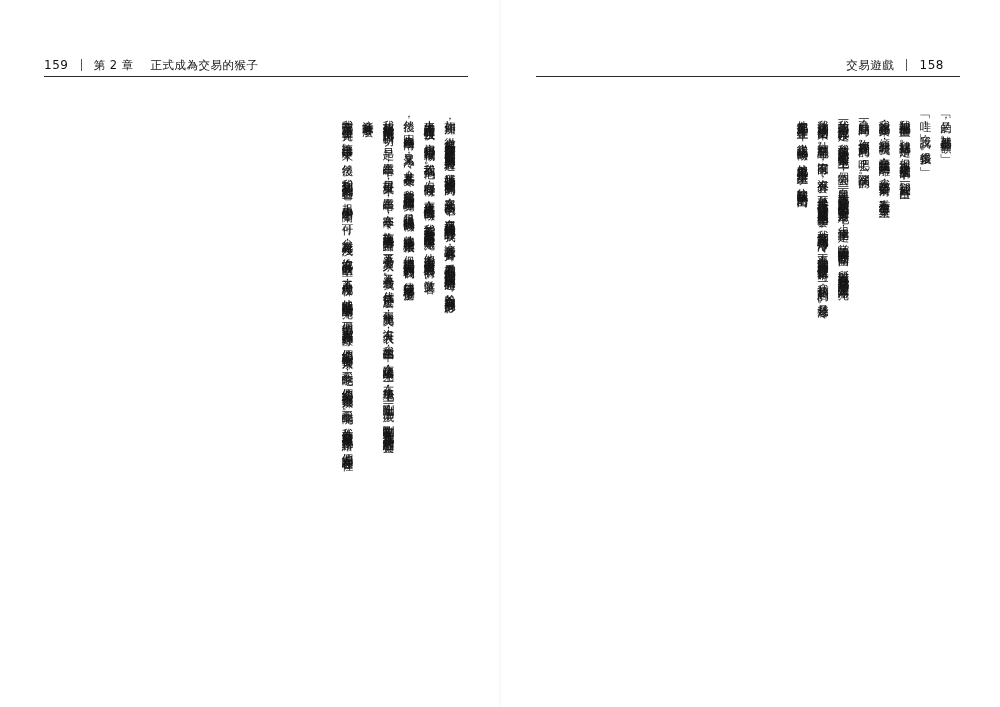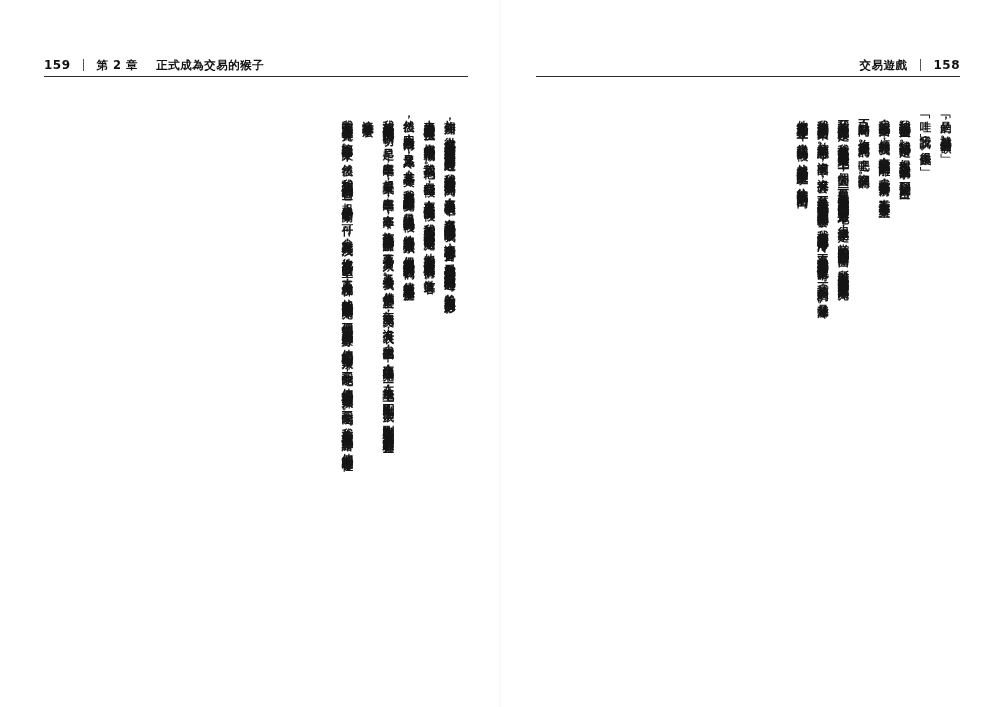--- a/index.html
+++ b/index.html
@@ -19,21 +19,20 @@
     width: 1000px;
     height: 707px;
     background: #ffffff;
     display: flex;
   }
   .page {
     position: relative;
     width: 500px;
     height: 636px;
     box-sizing: border-box;
-    font-weight: bold;
   }
   .page.left  { padding: 0; }
   .page.right { padding: 0; }
 
   
   .header {
     position: absolute;
     top: 58px;
     font-size: 11.5px;
     color: #111;
@@ -50,21 +49,21 @@
     width: 1px;
     height: 12px;
     background: #555;
     vertical-align: -2px;
     margin: 0 8px;
   }
   .header .chap {
     font-size: 11.5px;
   }
   .header-left  { left: 44px; }
-  .header-right { right: 40px; }
+  .header-right { right: 56px; }
 
   .head-rule {
     position: absolute;
     top: 76px;
     height: 1px;
     background: #2b2b2b;
   }
   .head-rule.left  { left: 44px;  width: 424px; }
   .head-rule.right { right: 40px; width: 424px; }
 

